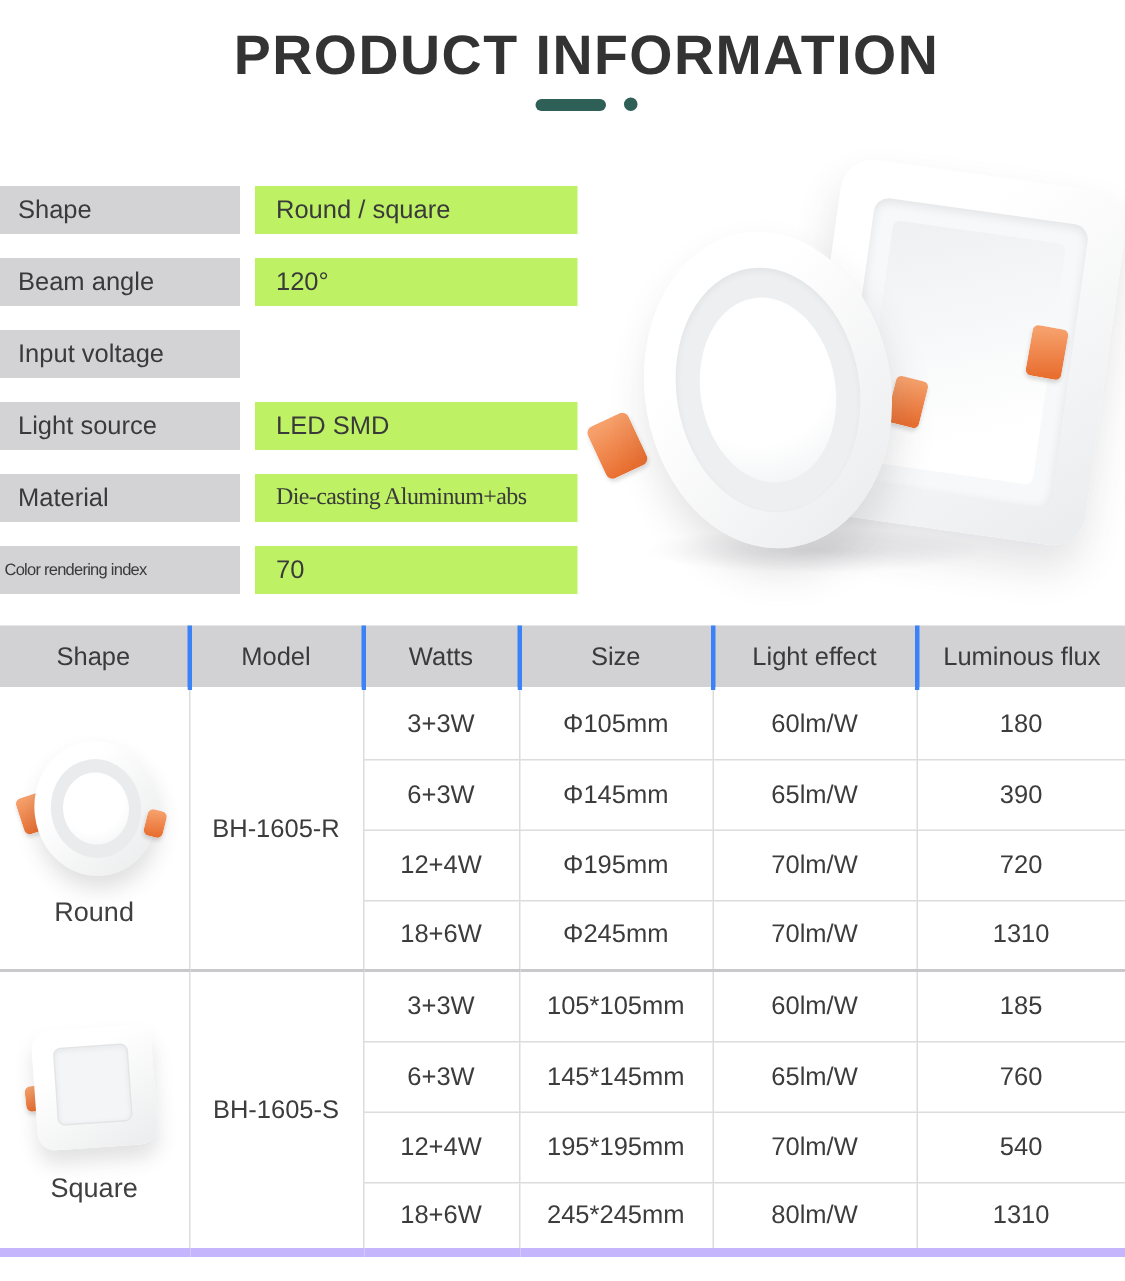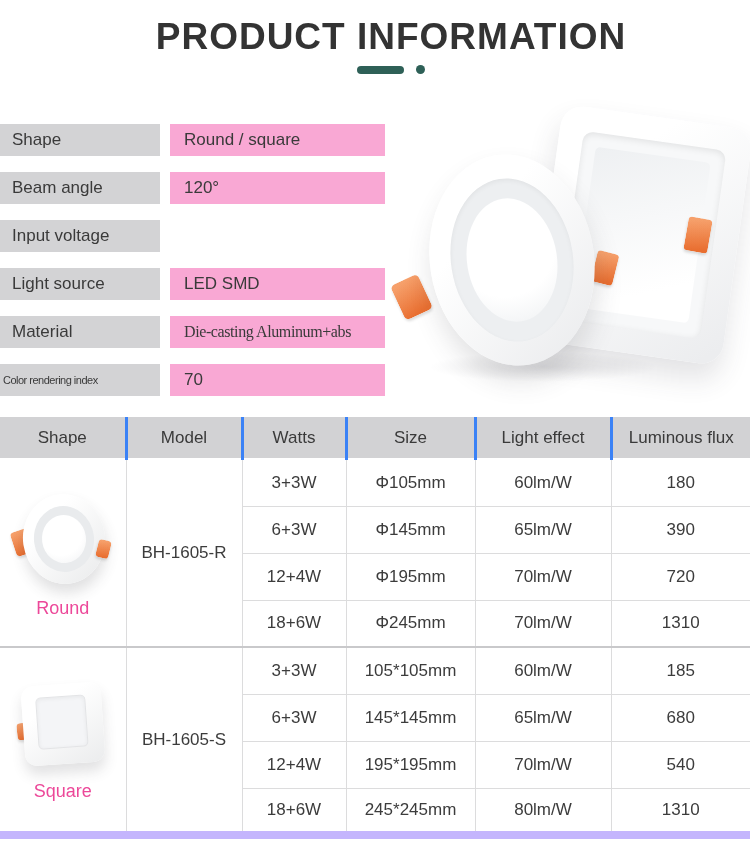--- a/index.html
+++ b/index.html
@@ -11,21 +11,21 @@
   .title-wrap { position:absolute; top:0; left:16px; width:750px; text-align:center; }
   .page-title { margin-top:16px; font-size:37px; font-weight:bold; letter-spacing:1px; color:#333333; }
   .title-underline { margin-top:7px; display:flex; justify-content:center; align-items:center; gap:12px; }
   .title-underline .bar { width:47px; height:8px; border-radius:4px; background:#2e6057; }
   .title-underline .dot { width:9px; height:9px; border-radius:50%; background:#2e6057; }
 
   
   .specs { position:absolute; top:124px; left:0; width:385px; }
   .spec-row { display:flex; height:32px; margin-bottom:16px; }
   .spec-label { width:160px; background:#d3d3d5; display:flex; align-items:center; padding-left:12px; font-size:17px; color:#3a3a3a; }
-  .spec-value { width:215px; margin-left:10px; background:#f9a8d4; display:flex; align-items:center; padding-left:14px; font-size:17px; color:#3a3a3a; white-space:nowrap; }
+  .spec-value { width:215px; margin-left:10px; background:#bef264; display:flex; align-items:center; padding-left:14px; font-size:17px; color:#3a3a3a; white-space:nowrap; }
   .spec-row:nth-child(5) .spec-value { font-size:16px; letter-spacing:-0.4px;font-family:Liberation Serif, serif; }
   .spec-row:nth-child(6) .spec-label { font-size:11px; letter-spacing:-0.5px; padding-left:3px; }
 
   
   .hero { position:absolute; left:398px; top:110px; width:352px; height:290px; }
   .hero-shadow { position:absolute; left:30px; top:242px; width:230px; height:30px; border-radius:50%;
     background:radial-gradient(ellipse at center, rgba(90,90,100,0.16), rgba(0,0,0,0) 70%); }
   .hero-square { position:absolute; left:148px; top:6px; width:192px; height:238px; transform:rotate(8deg);
     border-radius:22px; background:linear-gradient(140deg,#ffffff 25%,#ecedef 95%);
     box-shadow:0 16px 28px rgba(60,60,70,0.14); }
@@ -52,25 +52,25 @@
   .spec-table col.c1{width:126px} .spec-table col.c2{width:116px} .spec-table col.c3{width:104px}
   .spec-table col.c4{width:129px} .spec-table col.c5{width:136px} .spec-table col.c6{width:139px}
   .spec-table thead th { background:#d2d2d4; height:42px; font-weight:normal; font-size:17px; color:#3a3a3a;
     border-left:3px solid #3b82f6; border-bottom:2px solid #ffffff; }
   .spec-table thead th:first-child { border-left:none; }
   .spec-table tbody td { height:47px; text-align:center; vertical-align:middle; background:#fff;
     border:1px solid #dcdcdd; }
   .spec-table tbody td.edge-l { border-left:none; }
   .spec-table tbody td.edge-r { border-right:none; }
   .spec-table tbody tr.group-start td { border-top:2px solid #c9c9cb; }
-  .spec-table tbody tr.last td, .spec-table tbody td.bottom { border-bottom:8px solid #c4b5fd; }
+  .spec-table tbody tr.last td, .spec-table tbody td.bottom { border-bottom:6px solid #c4b5fd; }
 
   
   .thumb-wrap { display:flex; flex-direction:column; align-items:center; gap:10px; padding-top:4px; }
-  .shape-name { font-size:18px; color:#ec4899; }
+  .shape-name { font-size:18px; color:#404040; }
   .round-light { position:relative; width:100px; height:96px; }
   .rl-outer { position:absolute; left:10px; top:2px; width:82px; height:90px; border-radius:50%;
     background:linear-gradient(140deg,#ffffff 30%,#e9eaeb); box-shadow:0 9px 14px rgba(60,60,70,0.16);
     transform:rotate(-8deg); }
   .rl-mid { position:absolute; left:11px; top:12px; width:60px; height:66px; border-radius:50%; background:#e9ebed; }
   .rl-face { position:absolute; left:19px; top:21px; width:44px; height:48px; border-radius:50%;
     background:radial-gradient(circle at 45% 40%, #ffffff 55%, #f0f1f3); }
   .rl-clip-left { left:0px; top:38px; width:18px; height:25px; transform:rotate(-18deg); }
   .rl-clip-right { left:84px; top:48px; width:13px; height:18px; transform:rotate(14deg); }
   .square-light { position:relative; width:96px; height:90px; }
@@ -209,21 +209,21 @@
         <td rowspan="4" class="bottom">BH-1605-S</td>
         <td>3+3W</td>
         <td>105*105mm</td>
         <td>60lm/W</td>
         <td class="edge-r">185</td>
       </tr>
       <tr>
         <td>6+3W</td>
         <td>145*145mm</td>
         <td>65lm/W</td>
-        <td class="edge-r">680</td>
+        <td class="edge-r">760</td>
       </tr>
       <tr>
         <td>12+4W</td>
         <td>195*195mm</td>
         <td>70lm/W</td>
         <td class="edge-r">540</td>
       </tr>
       <tr class="last">
         <td>18+6W</td>
         <td>245*245mm</td>

